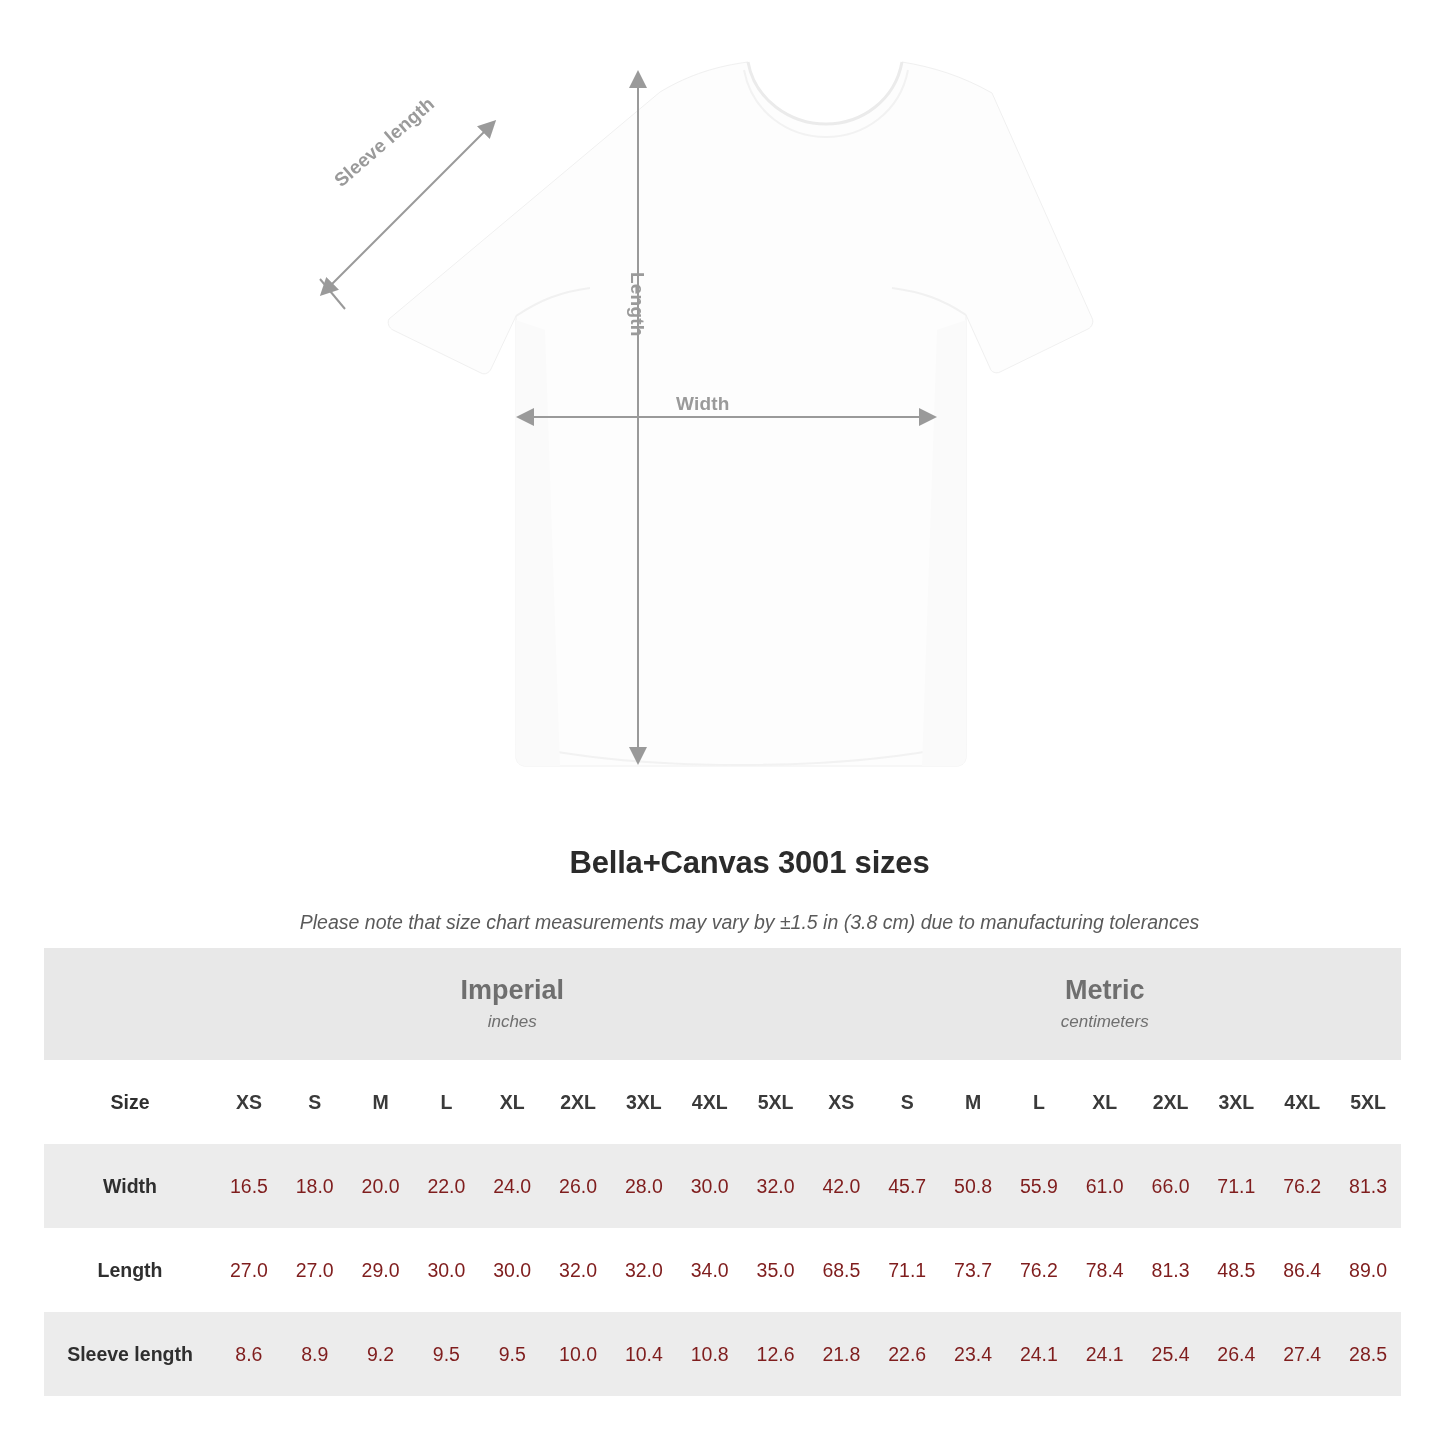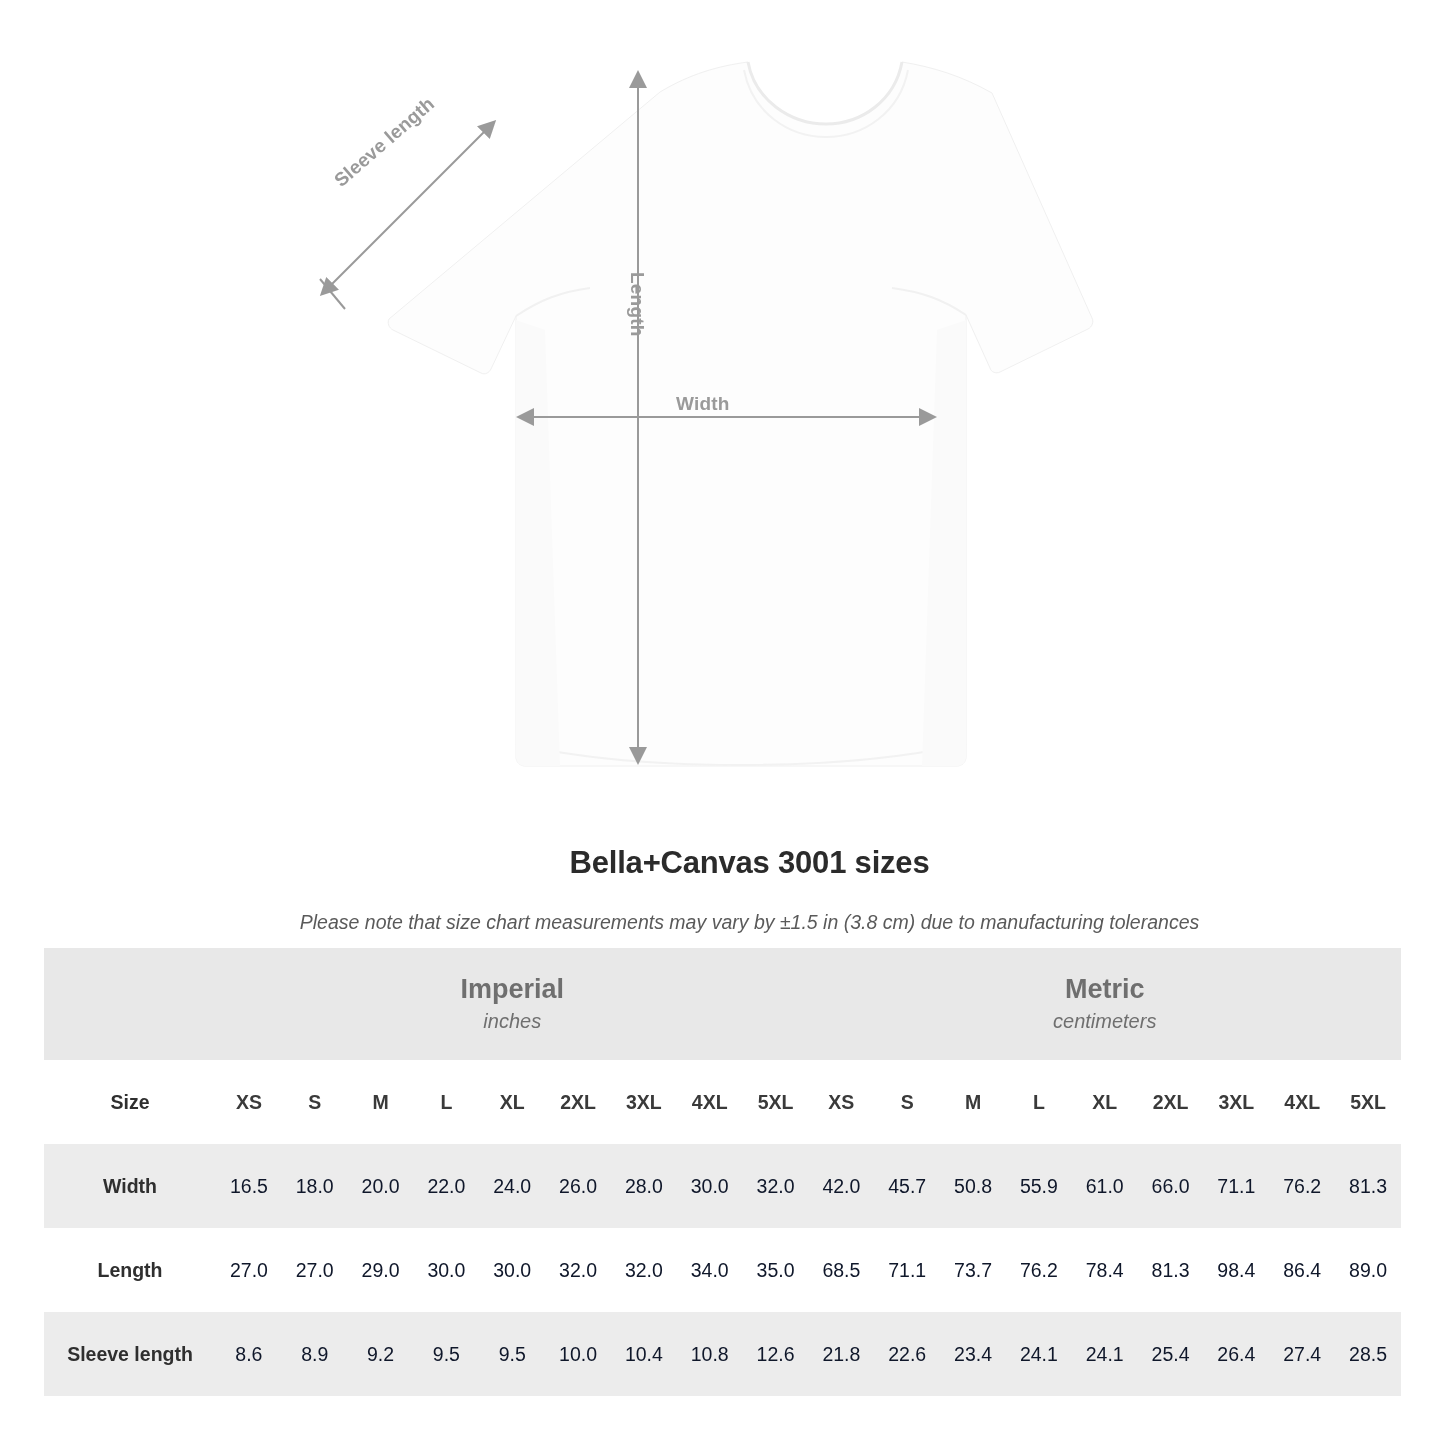--- a/index.html
+++ b/index.html
@@ -91,40 +91,40 @@
     height: 112px;
     padding: 0;
   }
   .unit-name {
     font-size: 27px;
     font-weight: bold;
     color: #6f6f6f;
     line-height: 1.1;
   }
   .unit-sub {
-    font-size: 20px;
+    font-size: 17px;
     font-style: italic;
     color: #6f6f6f;
     margin-top: 6px;
   }
   
   .size-row td {
     background: #ffffff;
     height: 84px;
     font-size: 19.5px;
     font-weight: bold;
     color: #3a3a3a;
   }
   .size-row td.rowhead {
     font-size: 19.5px;
   }
   .data-row td {
     height: 84px;
     font-size: 19.5px;
-    color: #0f172a;
+    color: #7f1d1d;
   }
   .data-row.shade td { background: #ececec; }
   .data-row.plain td { background: #ffffff; }
   td.rowhead {
     font-weight: bold;
     color: #2f2f2f;
     font-size: 19.5px;
     margin-top: 39px;
   }
   col.c-head { width: 172px; }
@@ -274,21 +274,21 @@
             <td>32.0</td>
             <td>32.0</td>
             <td>34.0</td>
             <td>35.0</td>
             <td>68.5</td>
             <td>71.1</td>
             <td>73.7</td>
             <td>76.2</td>
             <td>78.4</td>
             <td>81.3</td>
-            <td>98.4</td>
+            <td>48.5</td>
             <td>86.4</td>
             <td>89.0</td>
           </tr>
           <tr class="data-row shade">
             <td class="rowhead">Sleeve length</td>
             <td>8.6</td>
             <td>8.9</td>
             <td>9.2</td>
             <td>9.5</td>
             <td>9.5</td>

